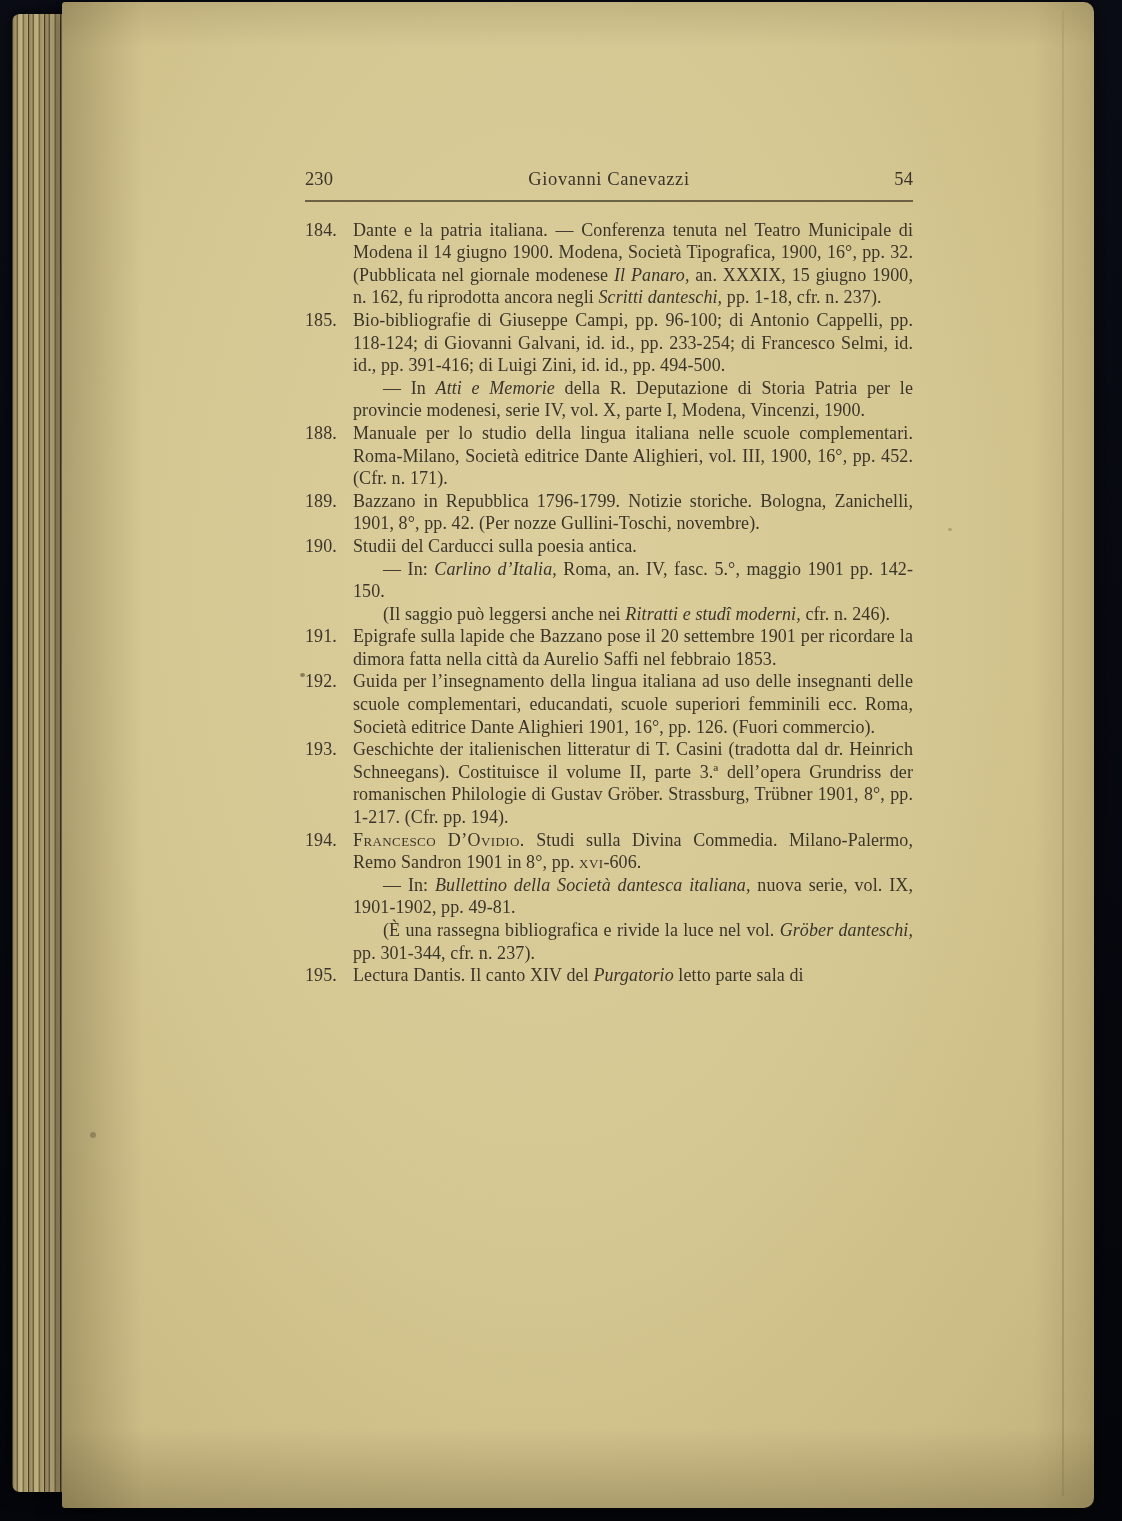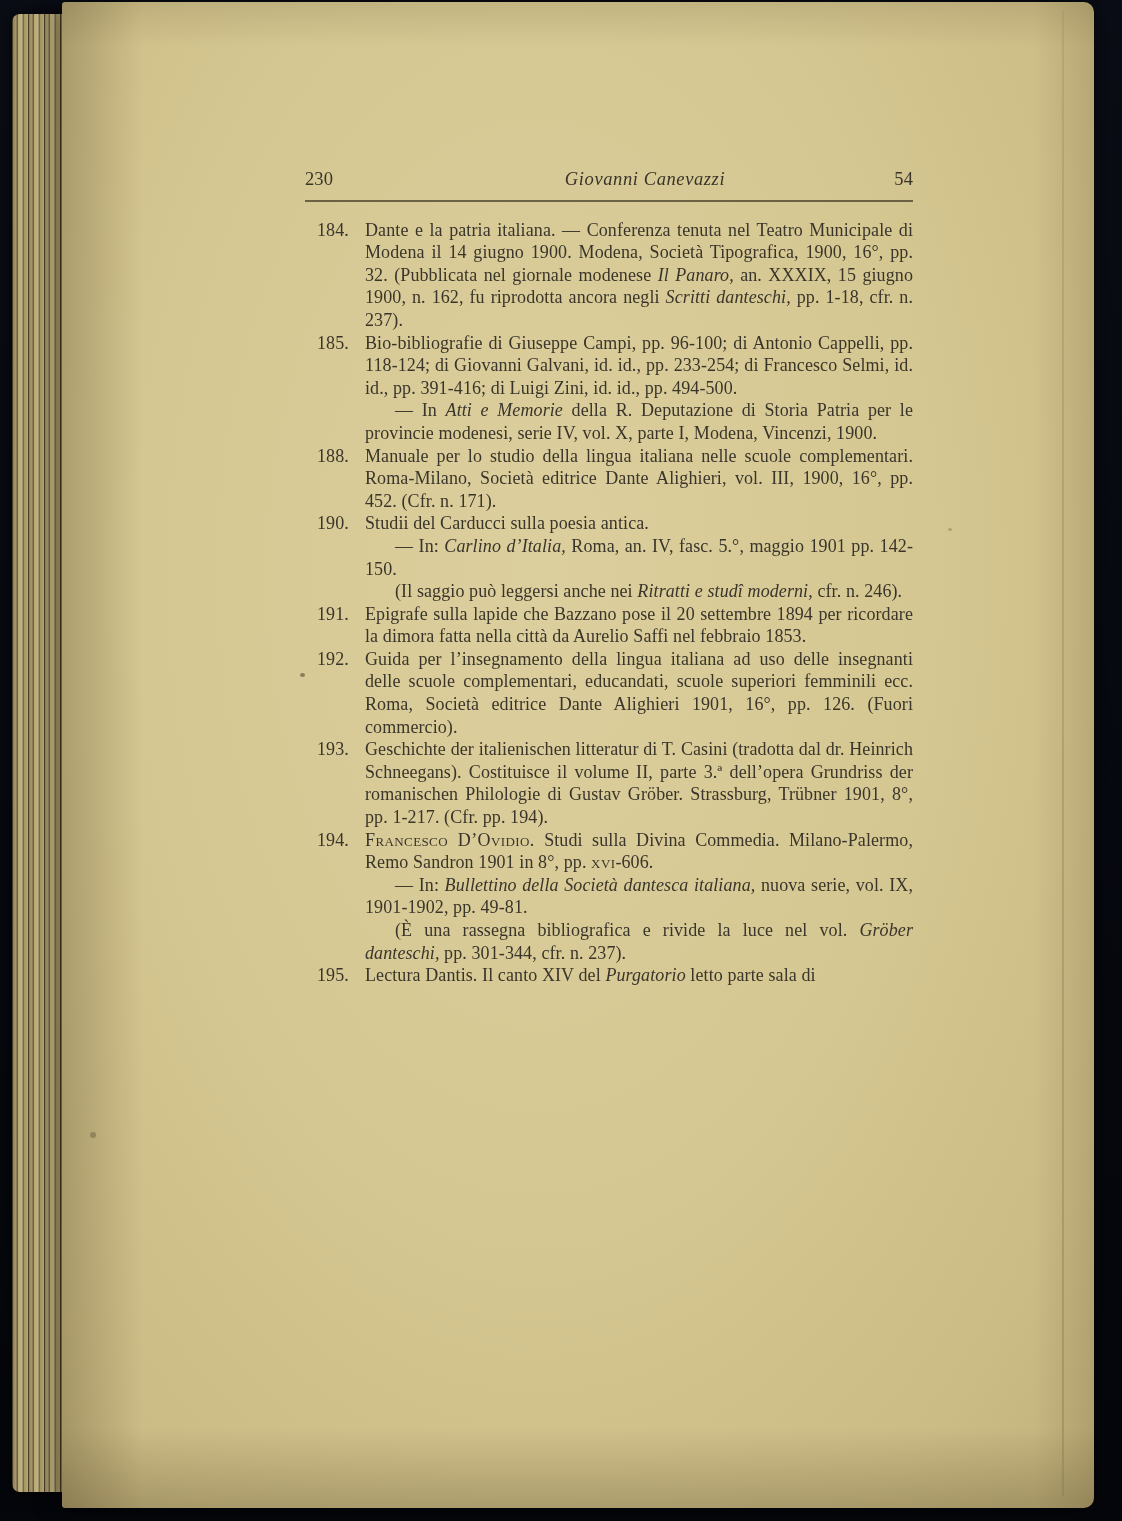--- a/index.html
+++ b/index.html
@@ -49,25 +49,25 @@
 
   
   .content{
     position:absolute;left:305px;top:168px;width:608px;z-index:3;
     color:#3a352b;font-size:18px;line-height:22.6px;text-align:justify;
     letter-spacing:.1px;
   }
   .header{position:relative;display:flex;align-items:baseline;font-size:18.5px;text-align:right;}
   .header .title{
     position:absolute;left:50%;transform:translateX(-50%);
-    font-style:italic;white-space:nowrap;letter-spacing:.6px;margin-left:36px;
+    white-space:nowrap;letter-spacing:.6px;
   }
   .header .right{margin-left:auto;}
   .rule{height:2px;background:rgba(72,63,40,.75);margin-top:9px;}
-  .entries{margin-top:17px;margin-left:12px;}
+  .entries{margin-top:17px;}
   .para{margin:0;}
   .para.first{padding-left:48px;text-indent:-48px;}
   .para.first .num{display:inline-block;width:48px;text-indent:0;}
   .para.cont{padding-left:48px;text-indent:30px;}
   .it{font-style:italic;}
   .sc{font-variant:small-caps;letter-spacing:.4px;}
 </style>
 </head>
 <body>
 
@@ -90,26 +90,29 @@
           <div class="para first"><span class="num">184.</span><span>Dante e la patria italiana. — Conferenza tenuta nel Teatro Municipale di Modena il 14 giugno 1900. Modena, Società Tipografica, 1900, 16°, pp. 32. (Pubblicata nel giornale modenese </span><span class="it">Il Panaro,</span><span> an. XXXIX, 15 giugno 1900, n. 162, fu riprodotta ancora negli </span><span class="it">Scritti danteschi,</span><span> pp. 1-18, cfr. n. 237).</span></div>
         </div>
         <div class="entry">
           <div class="para first"><span class="num">185.</span><span>Bio-bibliografie di Giuseppe Campi, pp. 96-100; di Antonio Cappelli, pp. 118-124; di Giovanni Galvani, id. id., pp. 233-254; di Francesco Selmi, id. id., pp. 391-416; di Luigi Zini, id. id., pp. 494-500.</span></div>
           <div class="para cont"><span>— In </span><span class="it">Atti e Memorie</span><span> della R. Deputazione di Storia Patria per le provincie modenesi, serie IV, vol. X, parte I, Modena, Vincenzi, 1900.</span></div>
         </div>
         <div class="entry">
           <div class="para first"><span class="num">188.</span><span>Manuale per lo studio della lingua italiana nelle scuole complementari. Roma-Milano, Società editrice Dante Alighieri, vol. III, 1900, 16°, pp. 452. (Cfr. n. 171).</span></div>
         </div>
         <div class="entry">
+          <div class="para first"><span class="num">189.</span><span>Bazzano in Repubblica 1796-1799. Notizie storiche. Bologna, Zanichelli, 1901, 8°, pp. 42. (Per nozze Gullini-Toschi, novembre).</span></div>
+        </div>
+        <div class="entry">
           <div class="para first"><span class="num">190.</span><span>Studii del Carducci sulla poesia antica.</span></div>
           <div class="para cont"><span>— In: </span><span class="it">Carlino d’Italia,</span><span> Roma, an. IV, fasc. 5.°, maggio 1901 pp. 142-150.</span></div>
           <div class="para cont"><span>(Il saggio può leggersi anche nei </span><span class="it">Ritratti e studî moderni,</span><span> cfr. n. 246).</span></div>
         </div>
         <div class="entry">
-          <div class="para first"><span class="num">191.</span><span>Epigrafe sulla lapide che Bazzano pose il 20 settembre 1894 per ricordare la dimora fatta nella città da Aurelio Saffi nel febbraio 1853.</span></div>
+          <div class="para first"><span class="num">191.</span><span>Epigrafe sulla lapide che Bazzano pose il 20 settembre 1901 per ricordare la dimora fatta nella città da Aurelio Saffi nel febbraio 1853.</span></div>
         </div>
         <div class="entry">
           <div class="para first"><span class="num">192.</span><span>Guida per l’insegnamento della lingua italiana ad uso delle insegnanti delle scuole complementari, educandati, scuole superiori femminili ecc. Roma, Società editrice Dante Alighieri 1901, 16°, pp. 126. (Fuori commercio).</span></div>
         </div>
         <div class="entry">
           <div class="para first"><span class="num">193.</span><span>Geschichte der italienischen litteratur di T. Casini (tradotta dal dr. Heinrich Schneegans). Costituisce il volume II, parte 3.ª dell’opera Grundriss der romanischen Philologie di Gustav Gröber. Strassburg, Trübner 1901, 8°, pp. 1-217. (Cfr. pp. 194).</span></div>
         </div>
         <div class="entry">
           <div class="para first"><span class="num">194.</span><span class="sc">Francesco D’Ovidio.</span><span> Studi sulla Divina Commedia. Milano-Palermo, Remo Sandron 1901 in 8°, pp. </span><span class="sc">xvi</span><span>-606.</span></div>
           <div class="para cont"><span>— In: </span><span class="it">Bullettino della Società dantesca italiana,</span><span> nuova serie, vol. IX, 1901-1902, pp. 49-81.</span></div>

